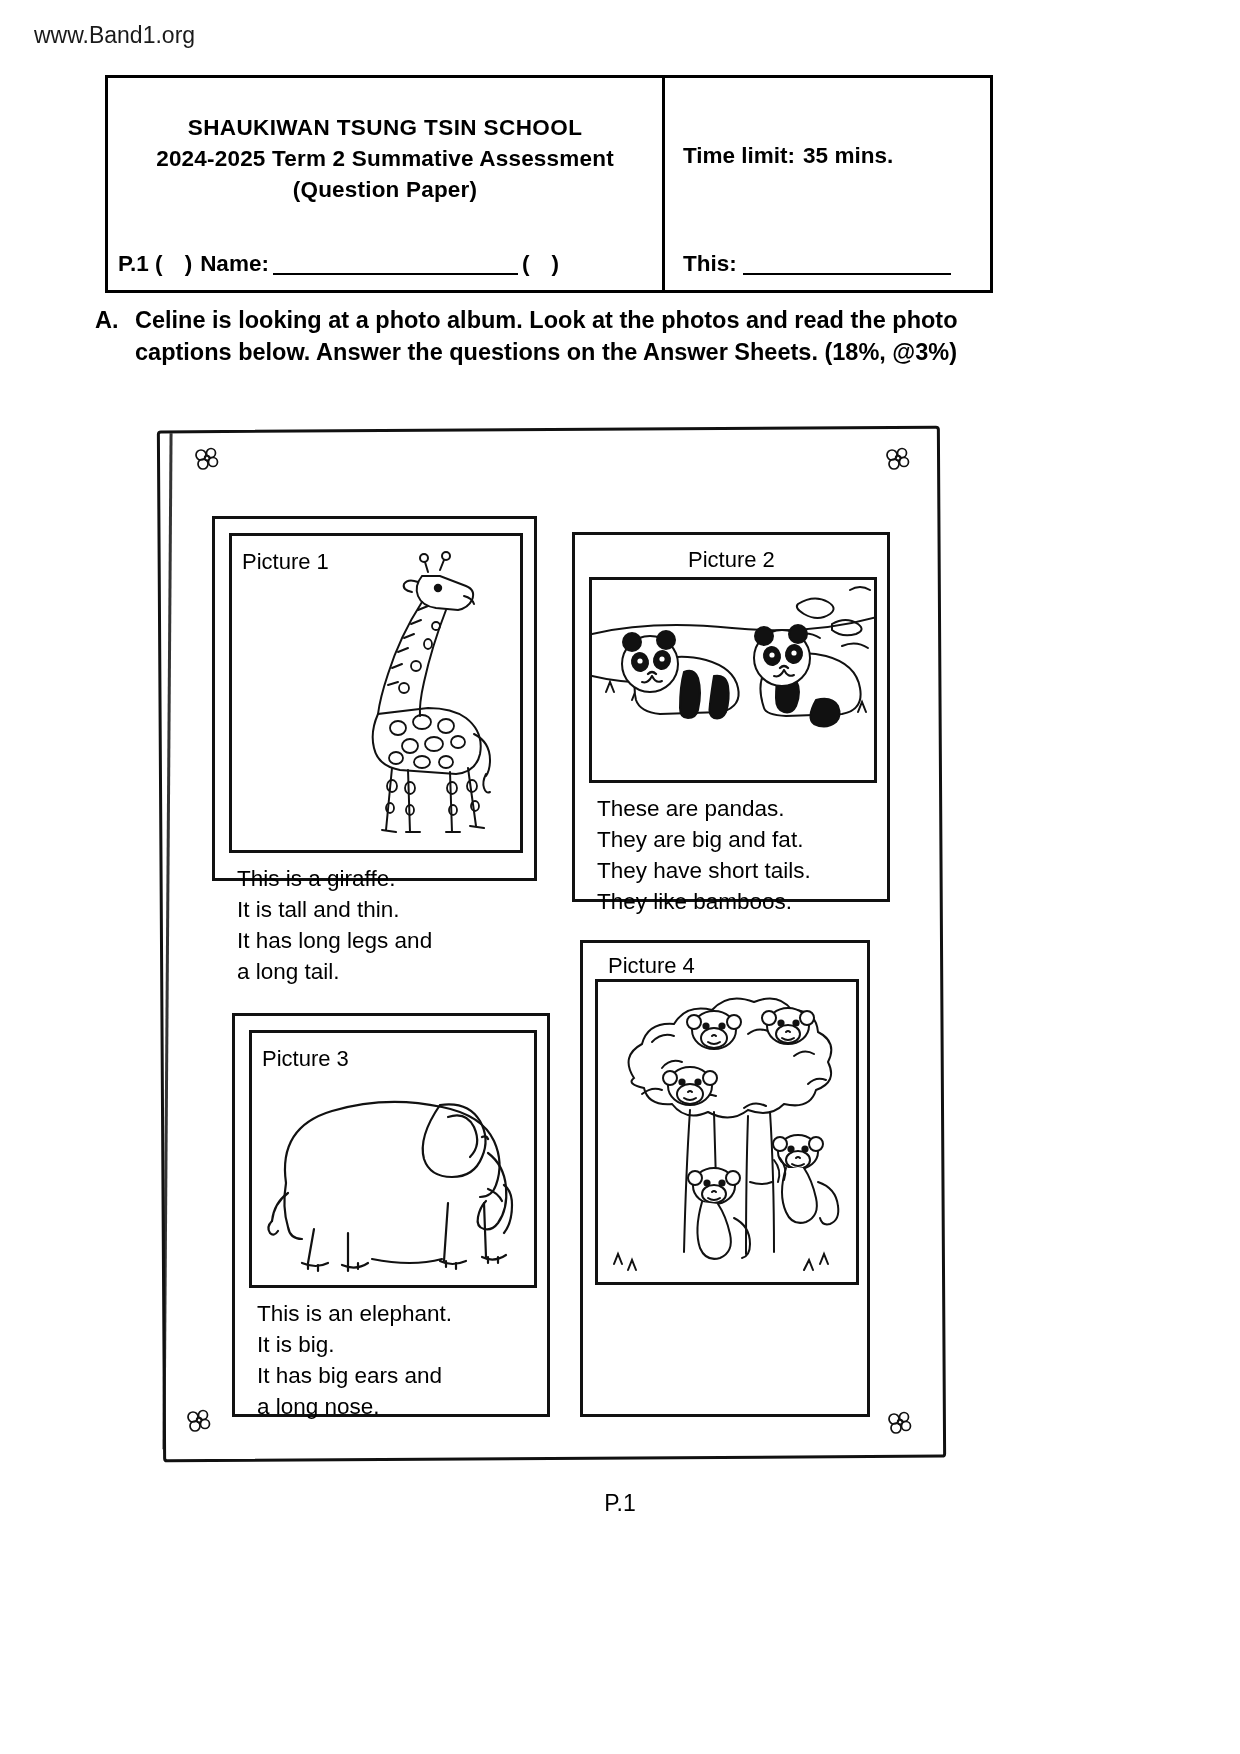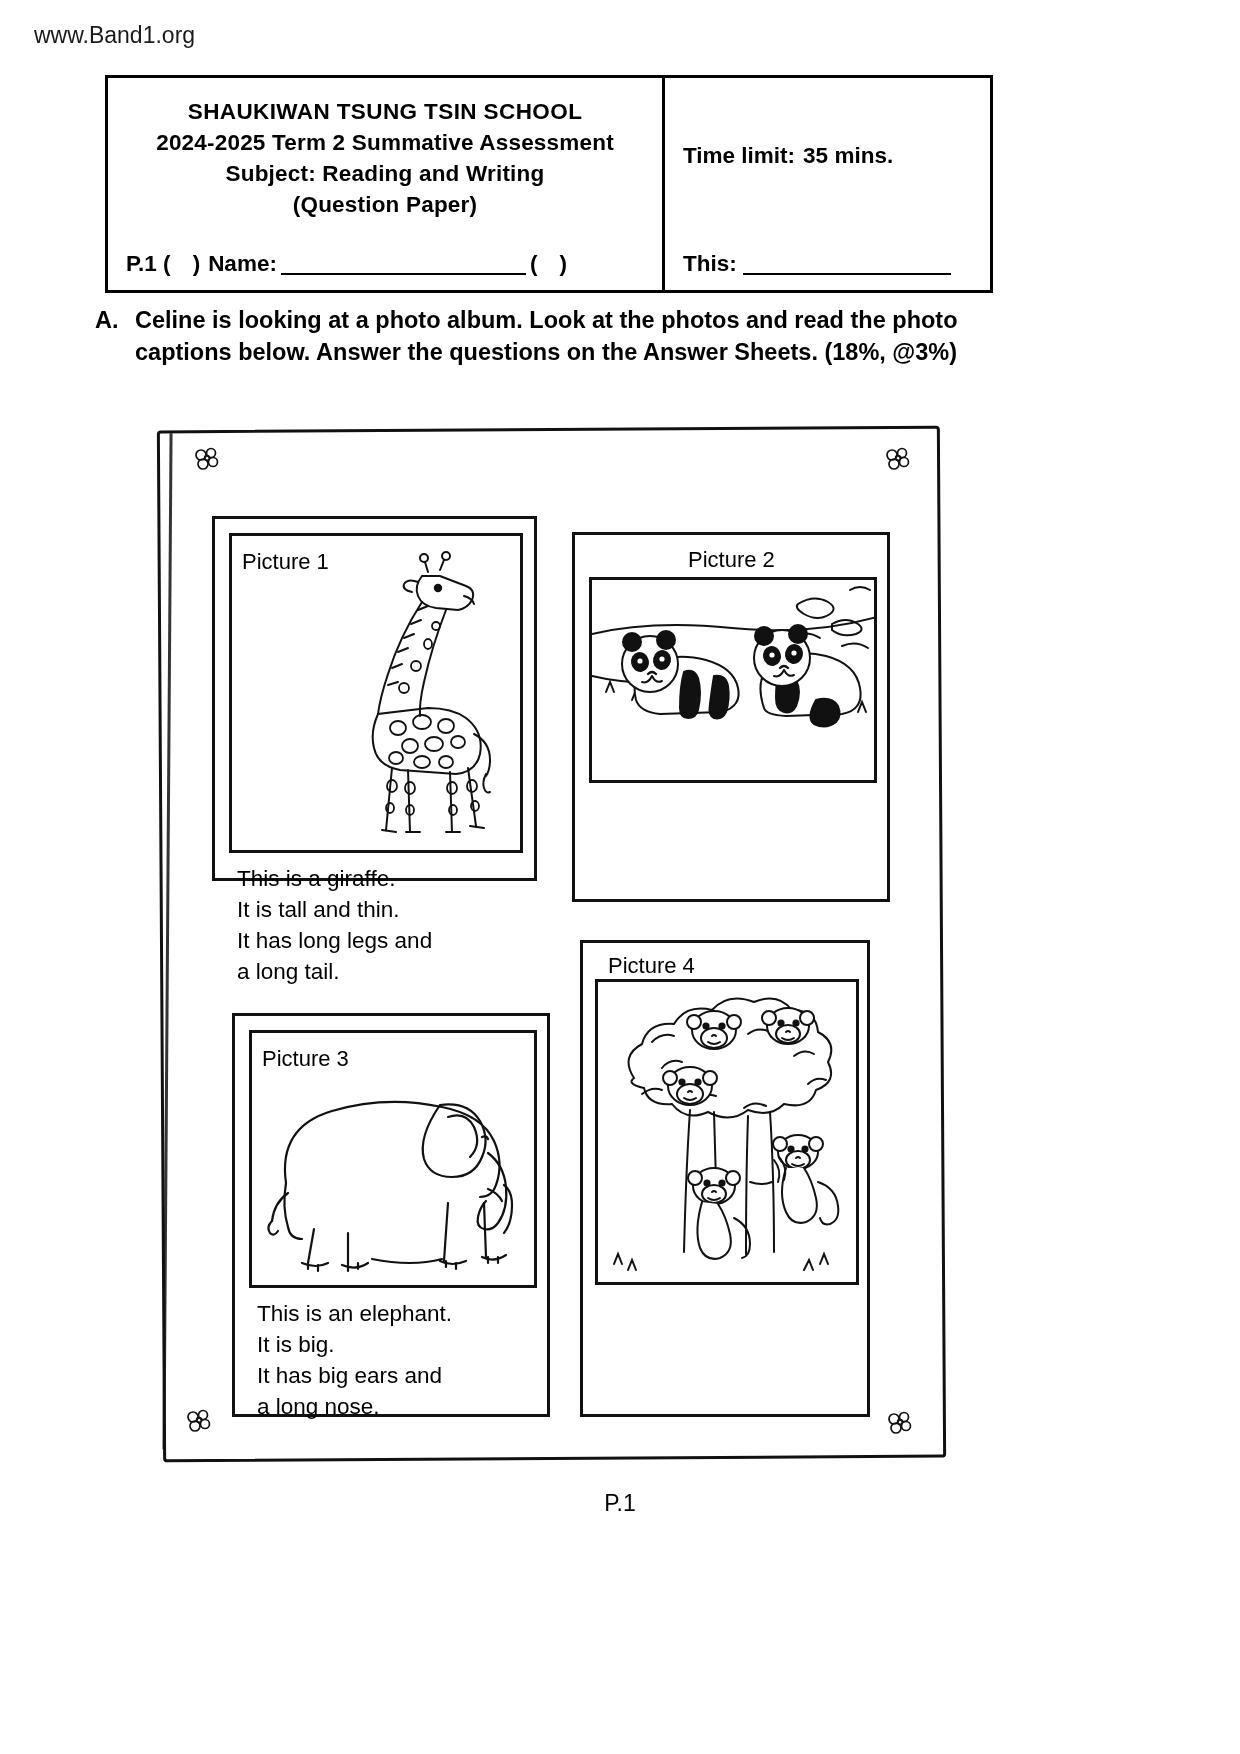--- a/index.html
+++ b/index.html
@@ -56,21 +56,21 @@
   .header-bottom {
     display:flex;
     height:59px;
     box-sizing:border-box;
   }
   .hb-left {
     width:557px;
     border-right:3px solid #000;
     box-sizing:border-box;
     display:flex; align-items:center;
-    padding-left:18px;
+    padding-left:10px;
     font-weight:bold; font-size:22.5px;
   }
   .hb-left .nameline {
     display:inline-block;
     width:245px;
     border-bottom:2.5px solid #000;
     height:20px;
     margin:0 4px;
   }
   .hb-left .paren-gap { display:inline-block; width:22px; }
@@ -208,21 +208,20 @@
 </head>
 <body>
 
 <div class="watermark">www.Band1.org</div>
 
 <div class="header-box">
   <div class="header-top">
     <div class="header-left">
       <div class="school-name">SHAUKIWAN TSUNG TSIN SCHOOL</div>
       <div>2024-2025 Term 2 Summative Assessment</div>
-      <div>Subject: Reading and Writing</div>
       <div>(Question Paper)</div>
     </div>
     <div class="header-right">
       <span class="timelimit">Time limit:</span>
       <span class="timelimit" style="margin-left:8px;">35 mins.</span>
     </div>
   </div>
   <div class="header-bottom">
     <div class="hb-left">
       <span>P.1 (</span>
@@ -406,20 +405,24 @@
           <circle cx="206" cy="54" r="9" fill="#111" stroke="#111"></circle>
           <ellipse cx="180" cy="76" rx="8" ry="9" fill="#111" stroke="#111" transform="rotate(-12 180 76)"></ellipse>
           <ellipse cx="202" cy="74" rx="8" ry="9" fill="#111" stroke="#111" transform="rotate(12 202 74)"></ellipse>
           <circle cx="180" cy="75" r="2.6" fill="#fff" stroke="none"></circle>
           <circle cx="202" cy="73" r="2.6" fill="#fff" stroke="none"></circle>
           <path d="M188 88 q4 -4 8 0" stroke-width="2.4"></path>
           <path d="M192 90 q-4 8 -10 6 M192 90 q4 8 10 5"></path>
         </g>
       </svg>
     </div>
+    <div class="caption">These are pandas.
+They are big and fat.
+They have short tails.
+They like bamboos.</div>
   </div>
 
   <div class="panel" id="panel3">
     <div class="pic-label">Picture 3</div>
     <div class="pic-frame">
       <svg viewBox="0 0 288 258" width="288" height="258">
         <g fill="none" stroke="#111" stroke-width="2.2" stroke-linecap="round">
 
           <path d="M34 150 q-8 -56 46 -72 q54 -16 110 -4 q40 8 52 34 q10 22 2 44 q-4 12 -16 12"></path>
 

